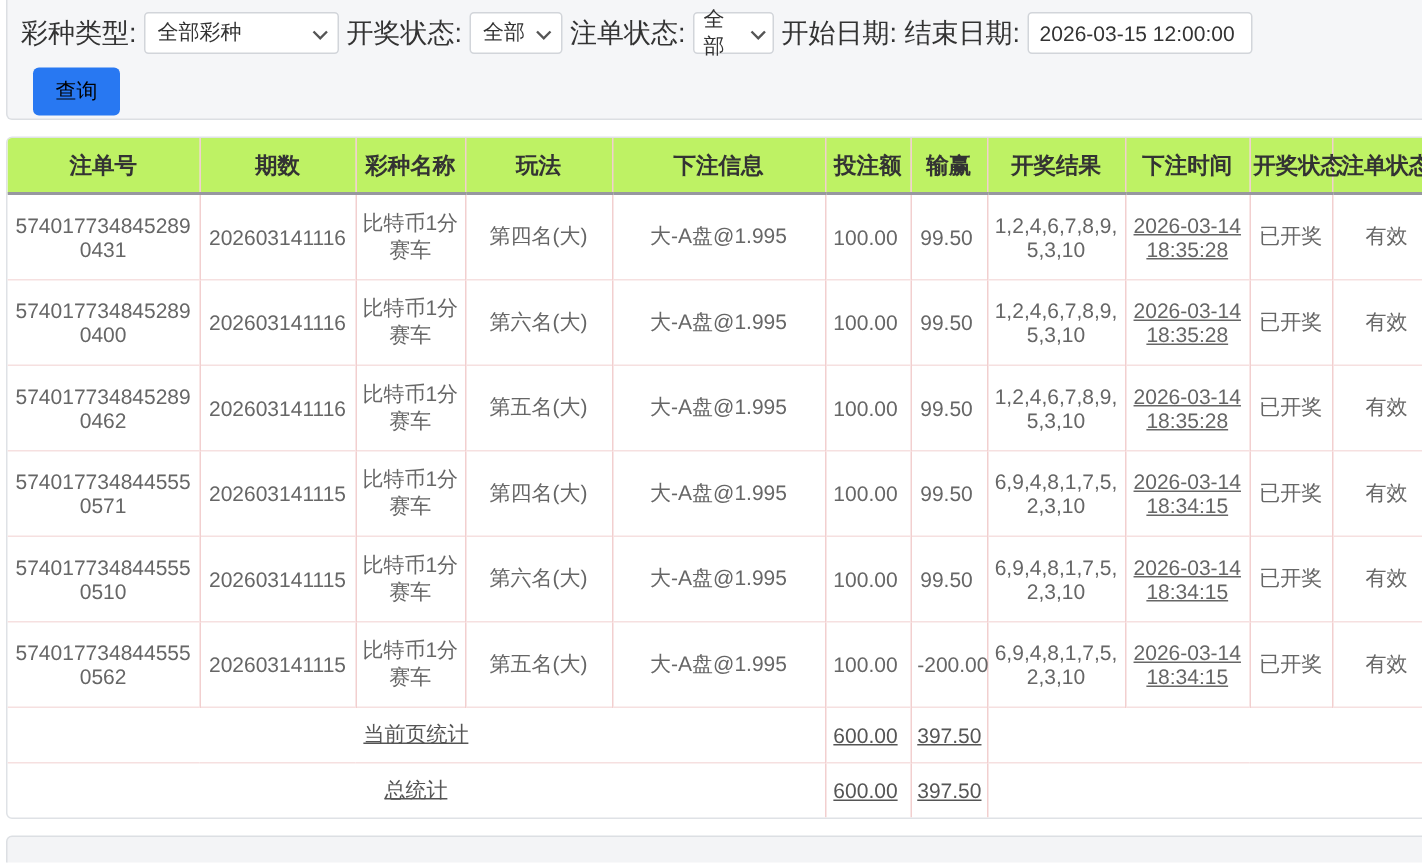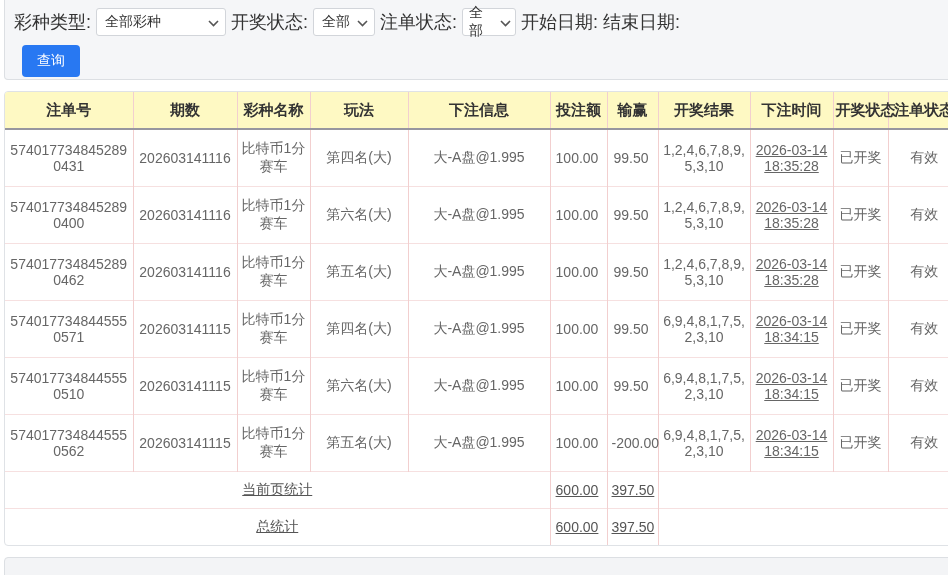--- a/index.html
+++ b/index.html
@@ -22,33 +22,33 @@
   .sel-wide{ width:130px;text-align:center; }
   .sel-mid{ width:62px; }
   .sel-narrow{ width:54px; padding:0 4px 0 6px; }
   .chev{ flex:0 0 auto; margin-left:4px; }
   .date-input{
     width:150px; height:28px; background:#fff; border:1px solid #d2d5da;
     border-radius:3px; font-size:14px; color:#333; padding:0 7px;
     font-family:"Liberation Sans","DejaVu Sans",sans-serif;
   }
   .query-btn{
-    margin:9px 0 0 8px; background:#2878f2; color:#ffffff; border:none;
+    margin:9px 0 0 8px; background:#2878f2; color:#000000; border:none;
     border-radius:4px; font-size:14px; padding:7px 15px; cursor:pointer;
     font-family:"Liberation Sans","DejaVu Sans",sans-serif;
   }
 
   
   .table-panel{
     margin:11px 0 0 4px; width:956px; background:#fff;
     border:1px solid #dfe2e6; border-radius:4px; overflow:hidden;
   }
   table{ border-collapse:collapse; table-layout:fixed; width:954px; }
   th{
-    background:#fef9c3; border-bottom:2px solid #97979f;
+    background:#bef264; border-bottom:2px solid #97979f;
     font-size:15px; font-weight:bold; color:#333; height:37px;
     text-align:center; white-space:nowrap; padding:0 2px;
   }
   th + th, td + td{ border-left:1px solid #f2cfcf; }
   td{
     height:57px; text-align:center; vertical-align:middle;
     font-size:14px; color:#666; padding:2px 4px;
     word-break:break-all; border-top:1px solid #f6e0e0;
   }
   td.num{ padding-right:7px; white-space:nowrap; word-break:normal; }
@@ -92,20 +92,21 @@
       <span class="chev">
         <svg width="11" height="7" viewBox="0 0 11 7">
             <path d="M1 1 L5.5 5.5 L10 1" stroke="#555" stroke-width="1.6" fill="none"></path>
           </svg>
       </span>
     </div>
 
     <span class="f-label">开始日期:</span>
 
     <span class="f-label">结束日期:</span>
+    <input class="date-input" type="text" value="2026-03-15 12:00:00" style="">
   </div>
 
   <button class="query-btn">查询</button>
 </div>
 
 <div class="table-panel">
   <table>
     <colgroup>
       <col style="width:128px">
         <col style="width:104px">

